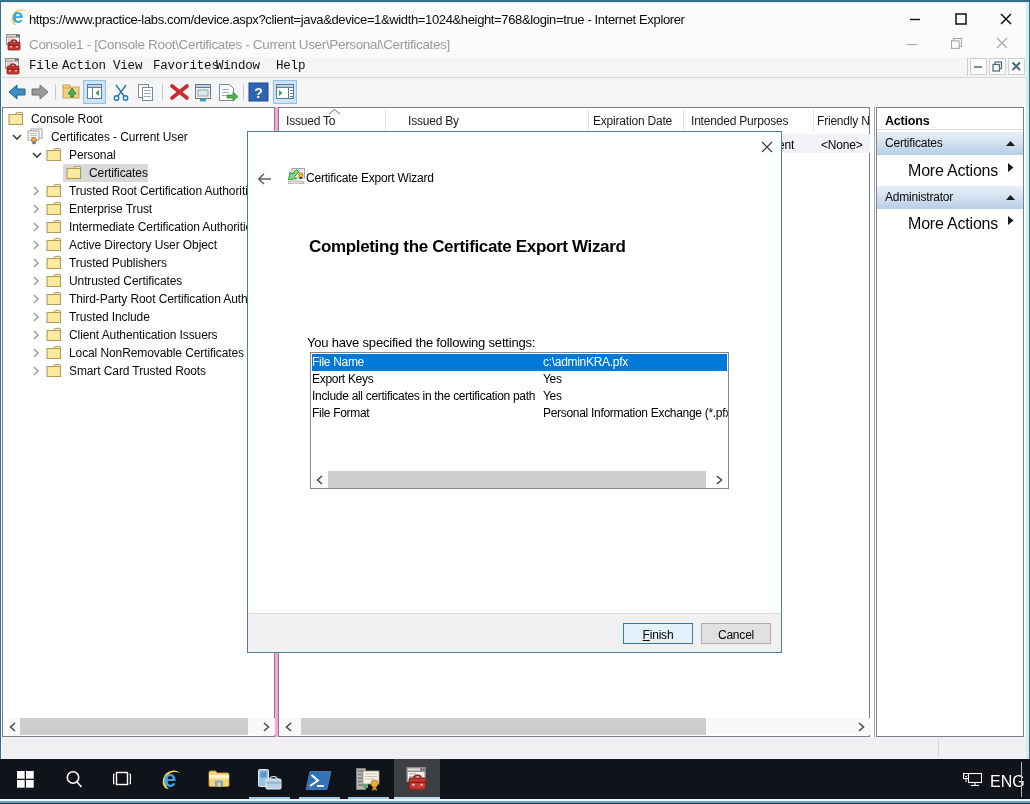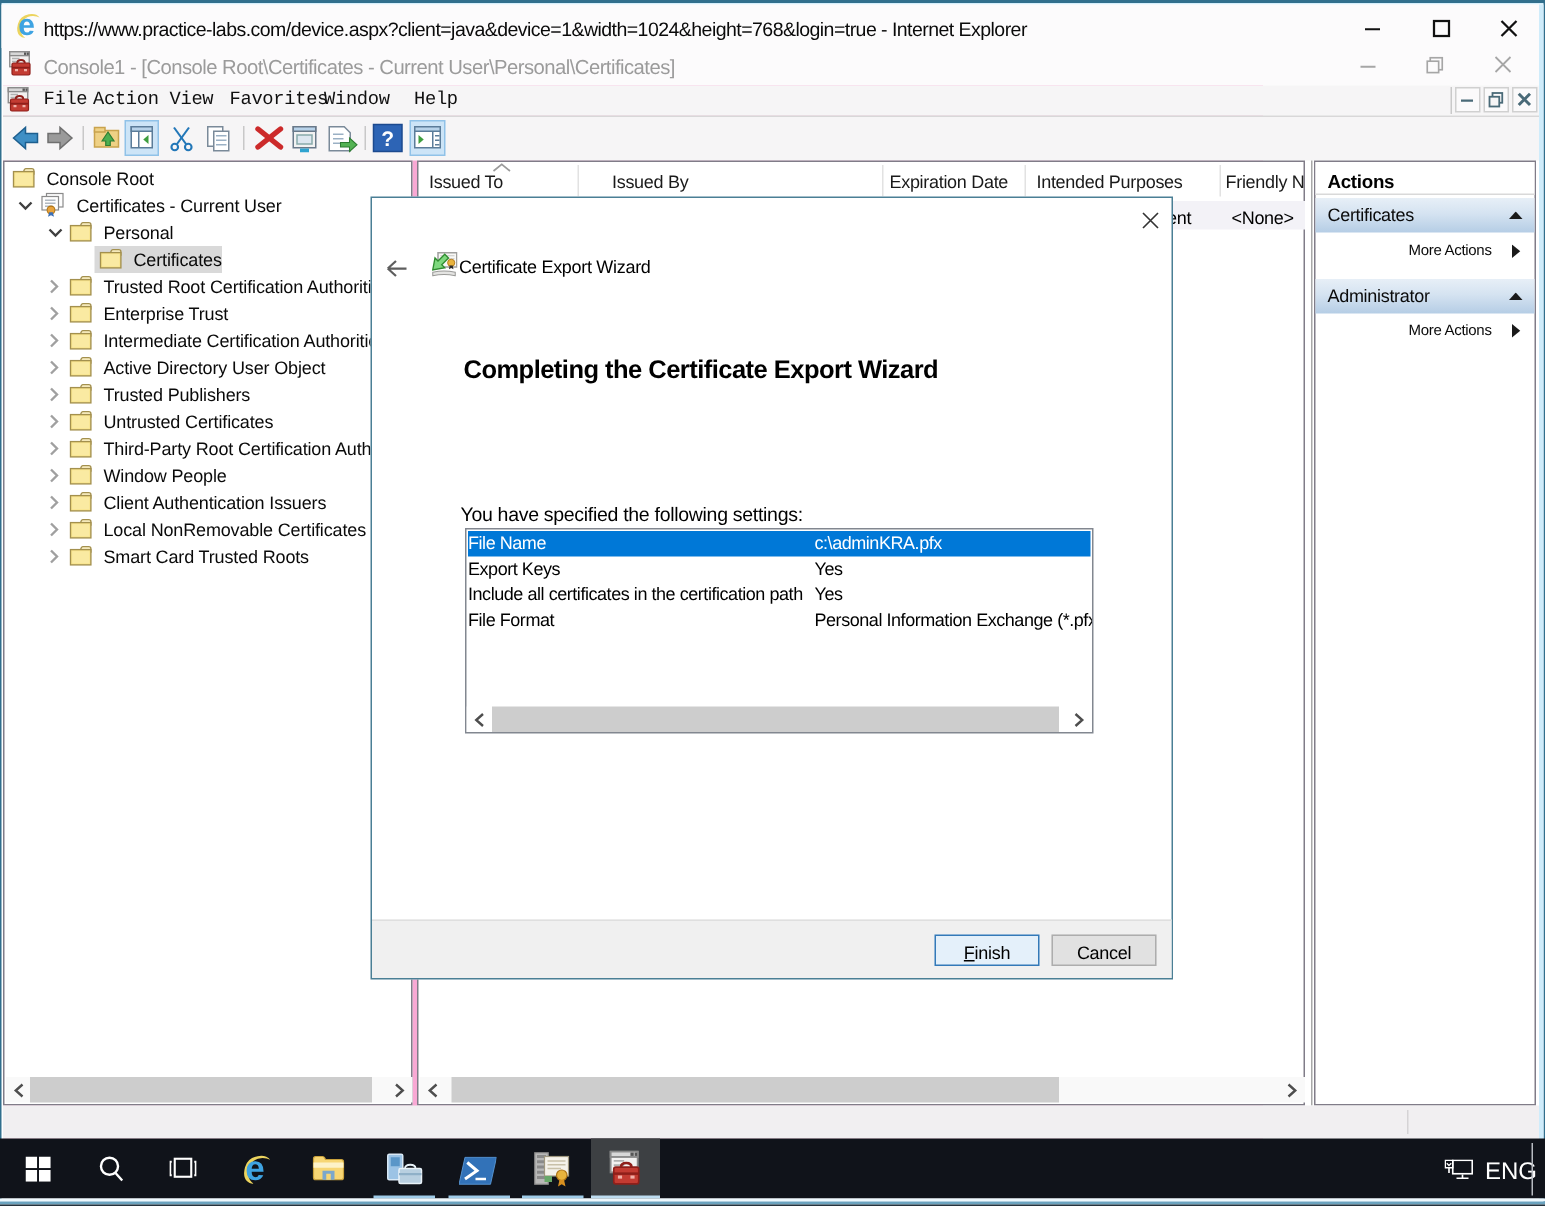--- a/index.html
+++ b/index.html
@@ -30,21 +30,21 @@
   #statusbar { left:0; top:705px; width:1024px; height:22px; background:#f1eff1; }
   
   .trow { position:absolute; left:0; height:18px; font-size:12px; color:#0a0a0a; white-space:nowrap; letter-spacing:-0.1px;}
   .trow span.lbl { position:absolute; top:2px; }
   
   .hcol { position:absolute; top:6px; font-size:12px; color:#1a1a1a; letter-spacing:-0.2px; white-space:nowrap;}
   
   #act-hdr { left:0; top:0; width:146px; height:22px; background:#fff; border-bottom:1px solid #d9d9d9; }
   .sect-hdr { position:absolute; left:0; width:146px; height:23px; background:linear-gradient(180deg,#e7eff7 0%,#d5e3f1 45%,#b5cde5 100%); }
   .sect-hdr .t { position:absolute; left:8px; top:4px; font-size:12px; letter-spacing:-0.2px; color:#0a0a0a; }
-  .more { position:absolute; left:31px; font-size:10px; letter-spacing:-0.2px; color:#0a0a0a;margin-left:31px; }
+  .more { position:absolute; left:31px; font-size:16px; letter-spacing:-0.2px; color:#0a0a0a; }
   
   .hscroll { position:absolute; height:17px; background:#f9f9f9; }
   .hthumb { position:absolute; top:0px; height:17px; background:#cdcdcd; }
   
   #dialog { left:247px; top:131px; width:535px; height:522px; background:#fff; border:1px solid #4a7f95; }
   #dlg-foot { position:absolute; left:0; top:481px; width:533px; height:39px; background:#f0f0f0; border-top:1px solid #dfdfdf; }
   .btn { position:absolute; top:9px; width:70px; height:21px; font-size:12px; text-align:center; padding-top:4px; letter-spacing:-0.2px; }
   #btn-finish { left:375px; background:#e4f0fa; border:1px solid #3379b8; }
   #btn-cancel { left:453px; background:#e1e1e1; border:1px solid #adadad; }
   #dlg-list { position:absolute; left:62px; top:220px; width:419px; height:137px; border:1px solid #828790; background:#fff; overflow:hidden; }
@@ -337,21 +337,21 @@
         </svg>
         <span class="lbl" style="left:66px;">Third-Party Root Certification Auth</span>
       </div>
     <div class="trow" style="top:200px;">
         <svg style="position:absolute;left:28px;top:4px" width="10" height="10">
           <use href="#chevclosed"></use>
         </svg>
         <svg style="position:absolute;left:43px;top:1px" width="16" height="16">
           <use href="#folder"></use>
         </svg>
-        <span class="lbl" style="left:66px;">Window People</span>
+        <span class="lbl" style="left:66px;">Trusted Include</span>
       </div>
     <div class="trow" style="top:218px;">
         <svg style="position:absolute;left:28px;top:4px" width="10" height="10">
           <use href="#chevclosed"></use>
         </svg>
         <svg style="position:absolute;left:43px;top:1px" width="16" height="16">
           <use href="#folder"></use>
         </svg>
         <span class="lbl" style="left:66px;">Client Authentication Issuers</span>
       </div>

